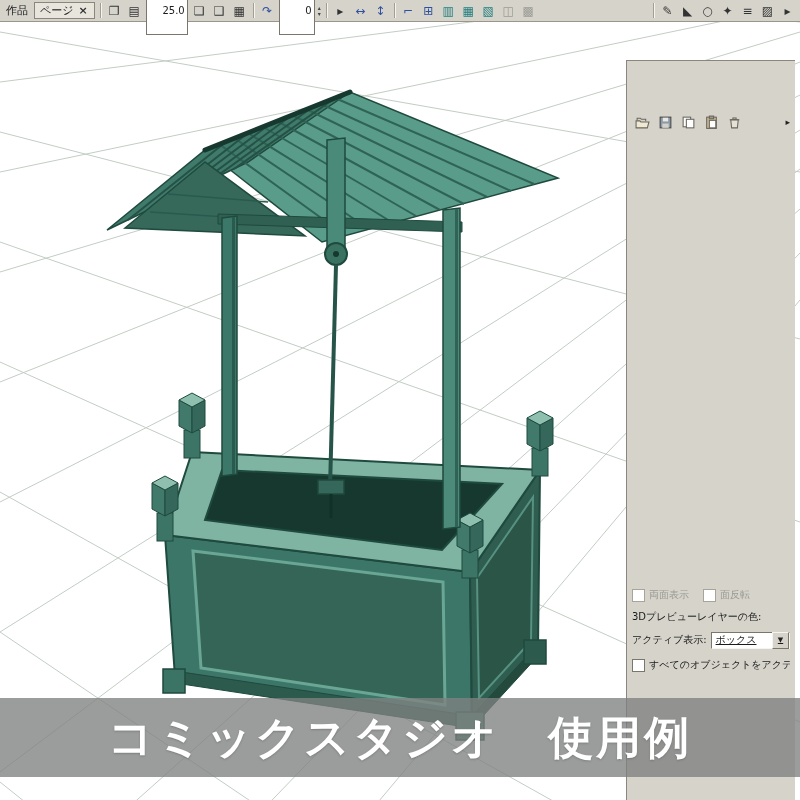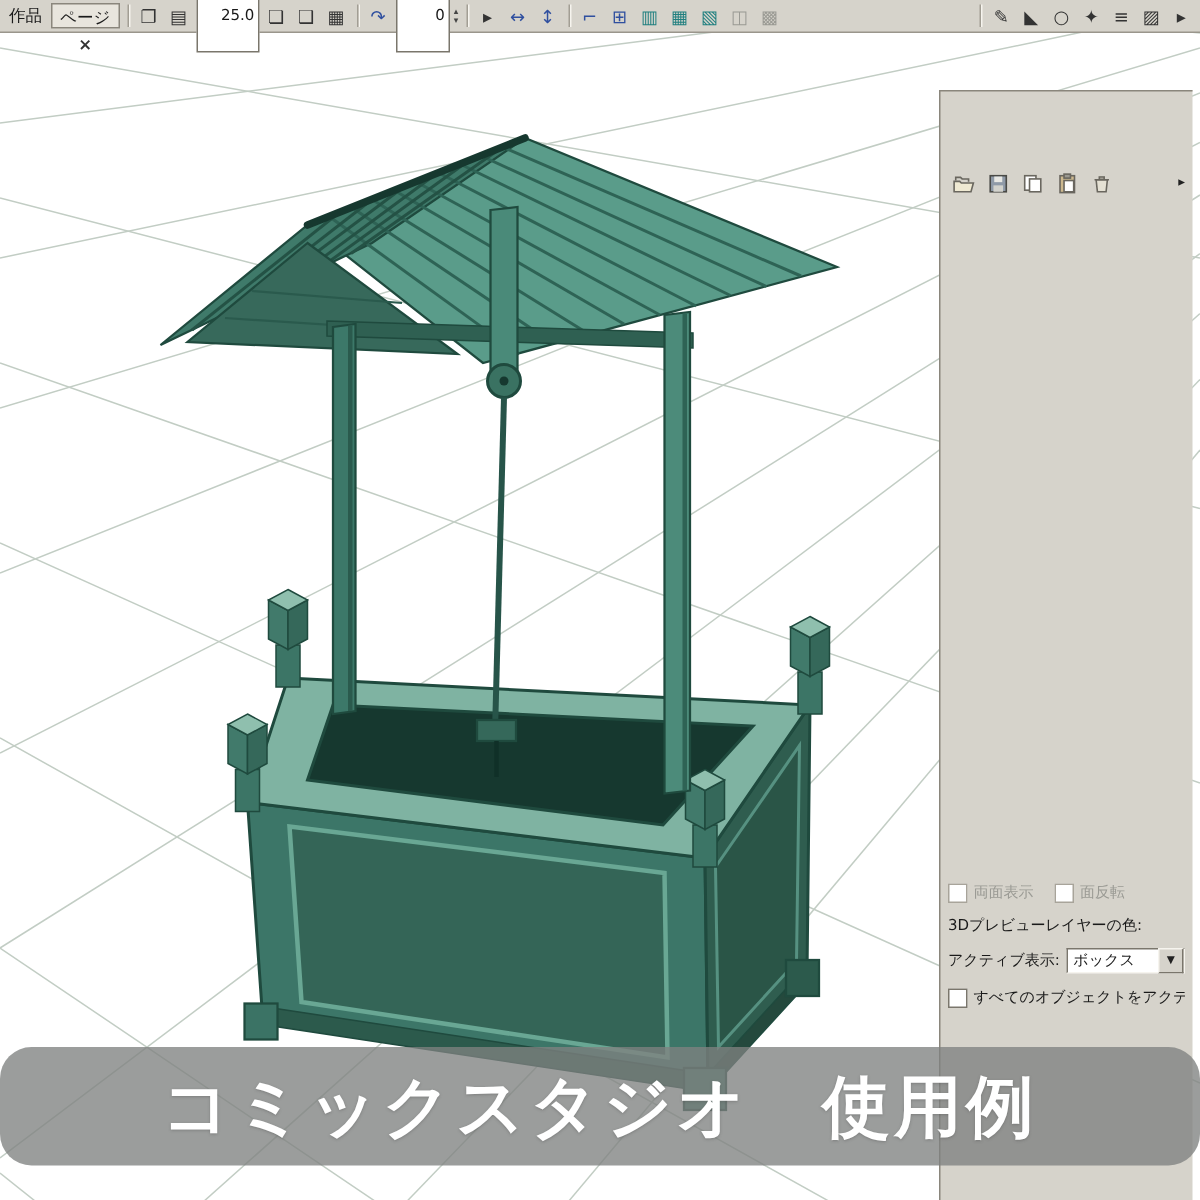--- a/index.html
+++ b/index.html
@@ -4,21 +4,21 @@
 <style>
   html,body{margin:0;padding:0;background:#fff;}
   .app{position:relative;width:800px;height:800px;overflow:hidden;background:#fff;
        font-family:"DejaVu Sans","Liberation Sans",sans-serif;}
   
   .toolbar{position:absolute;top:0;left:0;width:800px;height:22px;background:#d6d3cb;
            border-bottom:1px solid #9a968c;display:flex;align-items:center;gap:3px;
            padding:0 3px;box-sizing:border-box;font-size:11px;color:#1a1a1a;z-index:20;}
   .tb-label{padding:0 3px;white-space:nowrap;}
   .doc-tab{display:flex;align-items:center;gap:4px;background:#e8e5dd;border:1px solid #8a867c;
-           padding:1px 5px;height:17px;box-sizing:border-box;white-space:nowrap;flex-direction:column;}
+           padding:1px 5px;height:17px;box-sizing:border-box;white-space:nowrap;}
   .tab-close{font-weight:bold;padding:0 1px;color:#333;}
   .tbtn{width:17px;text-align:center;font-size:12px;line-height:20px;cursor:default;}
   .sep{width:1px;height:15px;background:#a29e94;box-shadow:1px 0 0 #f6f4ee;margin:0 2px;}
   .tb-field{background:#fff;border:1px solid #7a766c;width:36px;height:15px;font-size:10px;
             text-align:right;padding:16px 2px;line-height:15px;box-sizing:content-box;}
   .spin{display:flex;flex-direction:column;font-size:6px;line-height:6px;color:#444;}
   .tb-right{margin-left:auto;display:flex;align-items:center;gap:3px;padding-right:1px;}
   .blu{color:#2f4f9f}.tea{color:#1f7f7f}.gry{color:#9a9a94}.dk{color:#333}
   
   .viewport{position:absolute;top:22px;left:0;width:800px;height:778px;background:#fff;}
@@ -37,28 +37,28 @@
   .opt-row{position:absolute;left:5px;right:5px;display:flex;align-items:center;font-size:10px;
            color:#1a1a1a;white-space:nowrap;overflow:hidden;}
   .cb{width:11px;height:11px;background:#fff;border:1px solid #7a766c;display:inline-block;
       margin-right:4px;flex:none;}
   .cb.dis{border-color:#a8a49a;}
   .dis-label{color:#9a9a94;font-family:Liberation Mono, monospace;}
   .swatch{width:24px;height:12px;border:1px solid;border-color:#f6f4ee #6a675f #6a675f #f6f4ee;
           margin-left:auto;flex:none;}
   .combo{display:flex;align-items:center;background:#fff;border:1px solid;
          border-color:#7a766c #f6f4ee #f6f4ee #7a766c;height:17px;flex:1;margin-left:4px;
-         font-size:10px;padding-left:4px;box-sizing:border-box;}
+         font-size:10px;padding-left:4px;box-sizing:border-box;text-decoration:underline;}
   .combo-btn{margin-left:auto;width:15px;height:15px;background:#d6d3cb;border:1px solid;
              border-color:#f6f4ee #7a766c #7a766c #f6f4ee;font-size:7px;text-align:center;
              line-height:14px;color:#222;flex:none;}
   
   .banner{position:absolute;top:698px;left:0;width:800px;height:79px;
           background:rgba(127,130,128,0.78);display:flex;align-items:center;justify-content:center;
-          z-index:10;border-radius:21px;}
+          z-index:10;}
   .banner span{font-size:45px;font-weight:bold;color:#fff;letter-spacing:3px;
                text-shadow:0 1px 2px rgba(70,70,70,0.35);}
 </style>
 </head>
 <body>
 
 <div class="app">
 
   <div class="toolbar">
     <span class="tb-label">作品</span>

